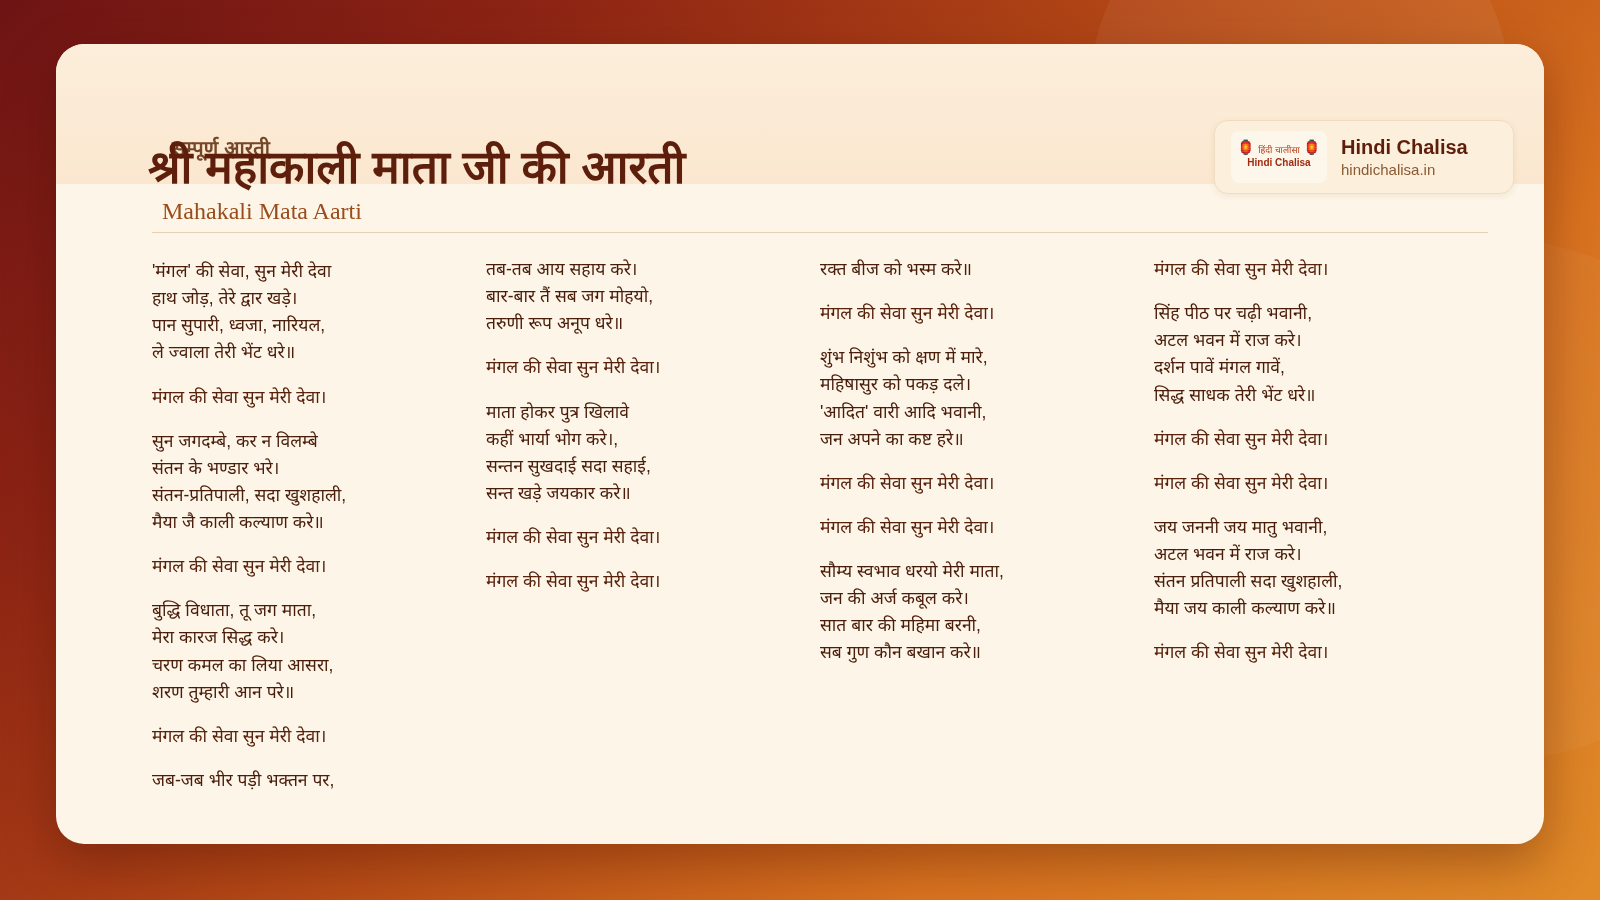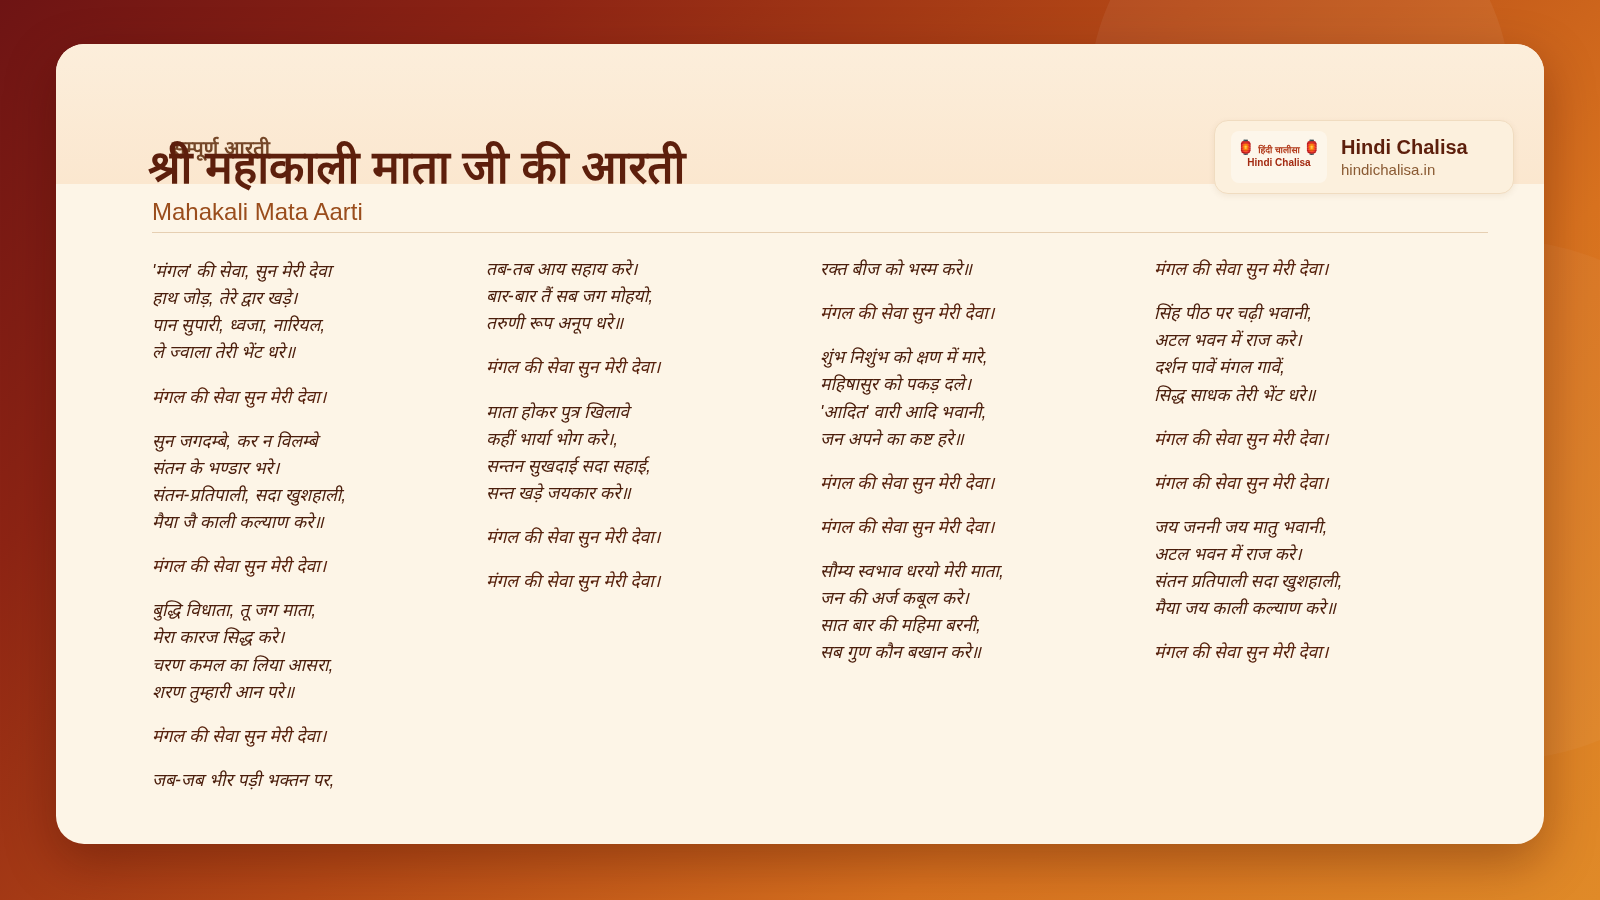--- a/index.html
+++ b/index.html
@@ -104,21 +104,21 @@
     position: absolute;
     top: 8px;
     font-size: 14px;
     color: #e07b1f;
   }
   .brand-logo .flame.left { left: 6px; }
   .brand-logo .flame.right { right: 6px; }
   .brand-logo .l1 {
     font-size: 9px;
     color: #b23a1a;
-    font-weight: 700;
+    font-weight: 400;
     line-height: 1.3;
   }
   .brand-logo .l2 {
     font-size: 10px;
     color: #a32b12;
     font-weight: 700;
     line-height: 1.3;
   }
   .brand-text { display: flex; flex-direction: column; }
   .brand-name {
@@ -133,41 +133,41 @@
     line-height: 1.3;
   }
 
   .body {
     padding: 26px 40px 0 40px;
     position: relative;
   }
 
   .subtitle {
     position: absolute;
-    left: 96px;
+    left: 106px;
     top: 14px;
     font-size: 24px;
     color: #9a4d1c;
     font-weight: 400;
+    font-family: Liberation Serif, serif;
   }
 
   .rule {
     position: absolute;
     left: 96px;
     right: 56px;
     top: 48px;
     height: 1px;
     background: #e6cfb2;
   }
 
   .columns {
     display: flex;
     gap: 40px;
     padding: 46px 56px 0 56px;
-    font-style: italic;
   }
   .col {
     flex: 1 1 0;
     min-width: 0;
   }
   .verse {
     font-size: 17.5px;
     line-height: 1.55;
     color: #4a1d0b;
     margin-bottom: 17px;

